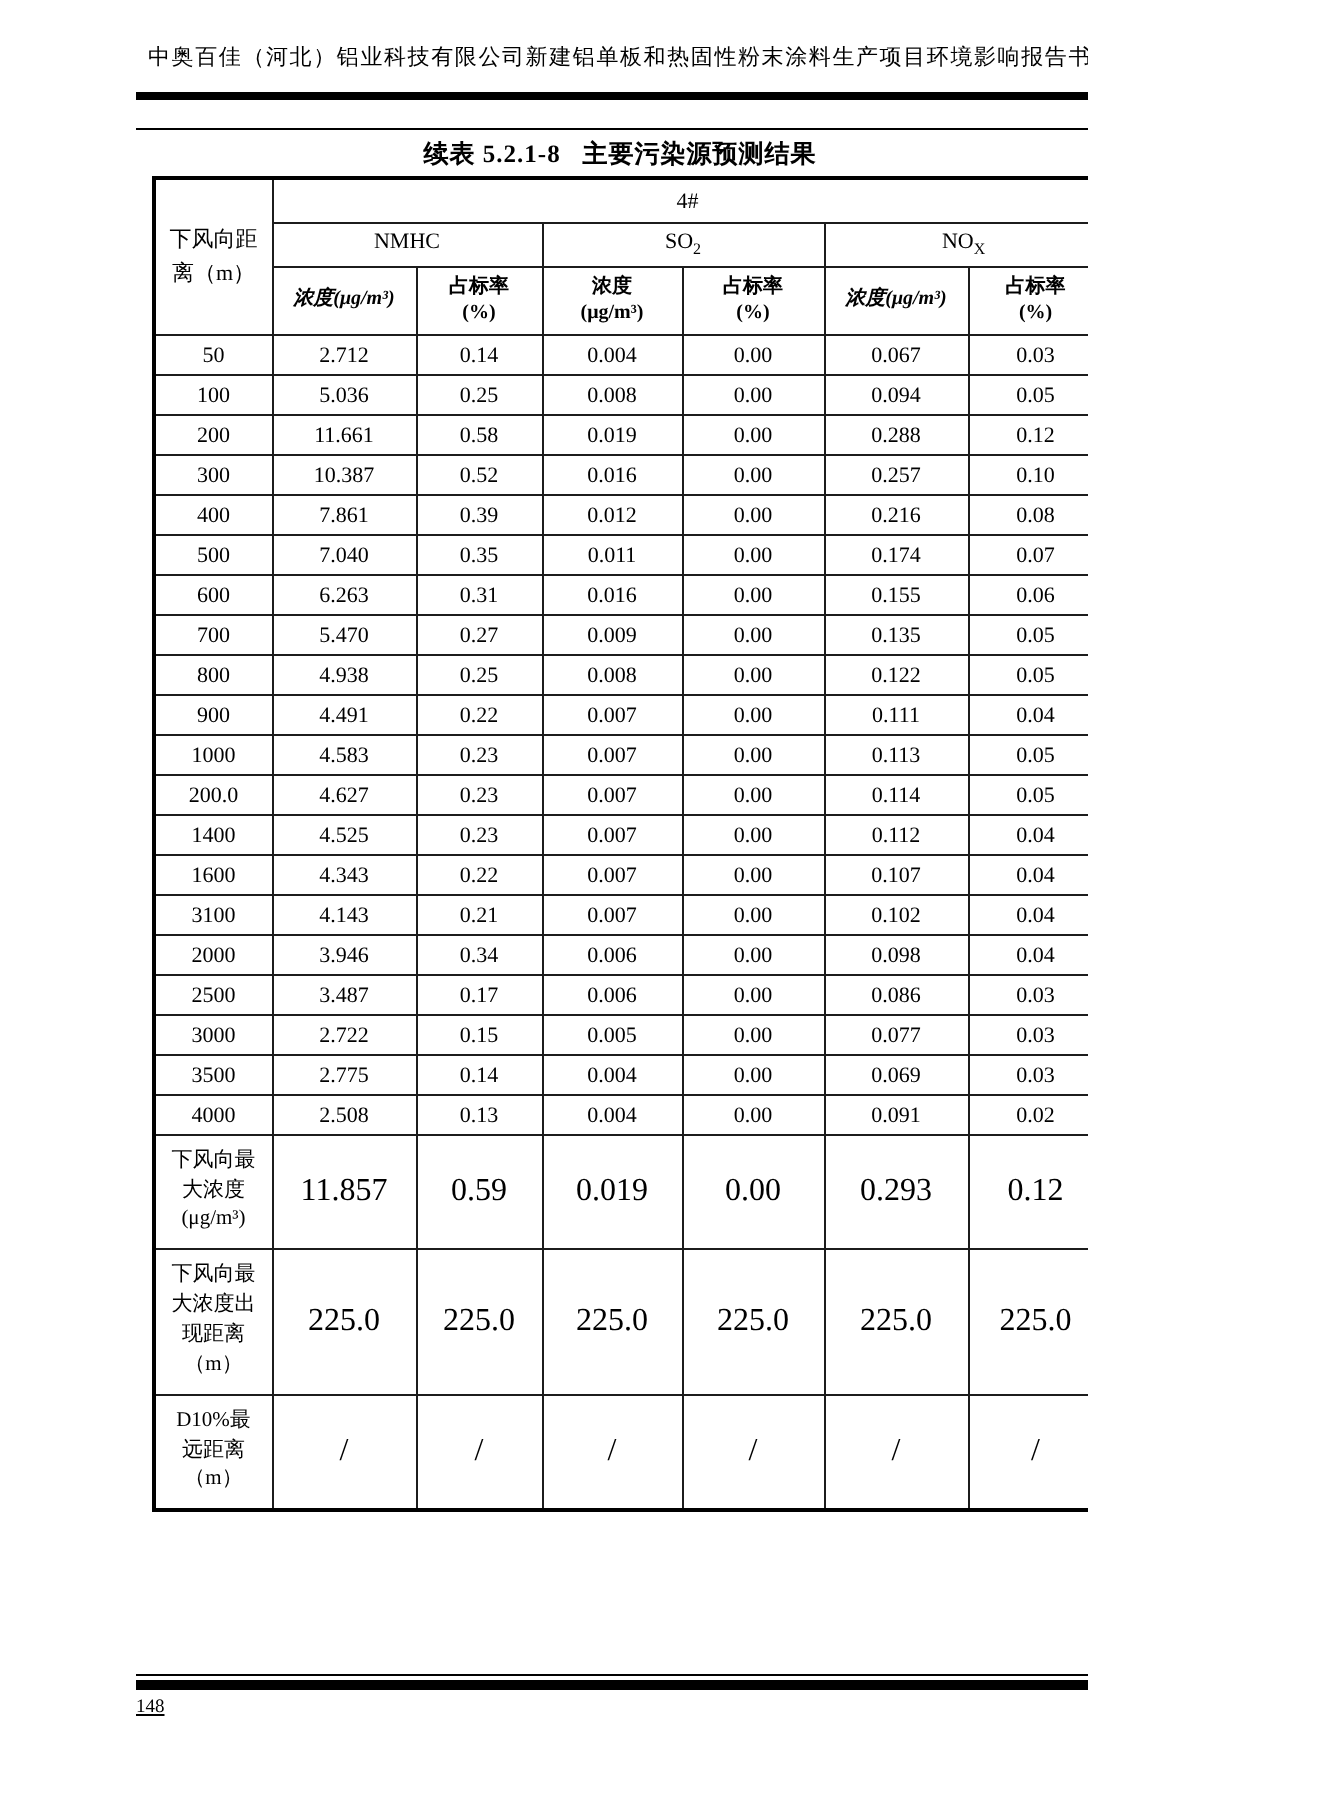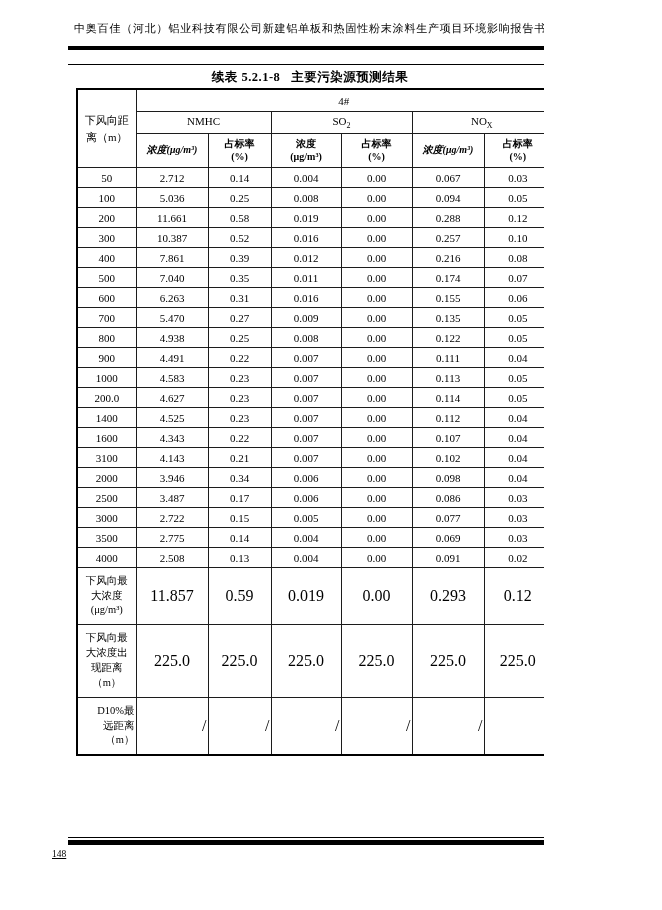--- a/index.html
+++ b/index.html
@@ -5,37 +5,37 @@
   html,body{margin:0;padding:0;background:#fff;}
   .page{position:relative;width:544px;height:910px;background:#ffffff;overflow:hidden;
         font-family:"Liberation Serif","DejaVu Serif",serif;color:#000;}
   .doc-title{position:absolute;top:21px;left:60px;width:500px;text-align:center;
              font-size:11px;letter-spacing:0.8px;white-space:nowrap;}
   .rule{position:absolute;left:68px;width:484px;background:#000;}
   .rule-header-thick{top:46px;height:4px;}
   .rule-header-thin{top:64px;height:1px;}
   .rule-footer-thin{top:837px;height:1px;}
   .rule-footer-thick{top:840px;height:5px;}
-  .page-number{position:absolute;top:849px;left:52px;font-size:9.5px;text-decoration:underline;}
+  .page-number{position:absolute;top:849px;left:68px;font-size:9.5px;text-decoration:underline;}
   .table-title{position:absolute;top:69px;left:68px;width:484px;text-align:center;
                font-weight:bold;font-size:12.5px;white-space:pre;letter-spacing:0.5px;}
   table.pred{position:absolute;top:88px;left:76px;width:475px;border-collapse:collapse;
              table-layout:fixed;border:2px solid #000;}
   .pred th,.pred td{border:1px solid #1c1c1c;text-align:center;vertical-align:middle;
                     padding:0 1px;font-weight:normal;overflow:hidden;}
   .row-src th{height:21px;font-size:11px;}
   .row-pol th{height:21px;font-size:11px;}
   .row-sub th{height:33px;font-weight:bold;font-size:10px;line-height:1.25;}
   .row-sub th .u{font-weight:bold;}
   .dist-header{font-size:11px;line-height:1.5;font-weight:normal;}
   .data-row td{height:19px;font-size:11px;}
   .label-cell{font-size:10.5px;line-height:1.42;}
   .summary-h0 td{height:56px;}
   .summary-h1 td{height:72px;}
-  .summary-h2 td{height:56px;text-align:right;}
+  .summary-h2 td{height:56px;}
   sub{font-size:8px;}
   .nowrap{white-space:nowrap;font-style:italic;}
 </style>
 </head>
 <body>
 
 <div class="page">
 
   <div class="doc-title">中奥百佳（河北）铝业科技有限公司新建铝单板和热固性粉末涂料生产项目环境影响报告书</div>
   <div class="rule rule-header-thick"></div>

